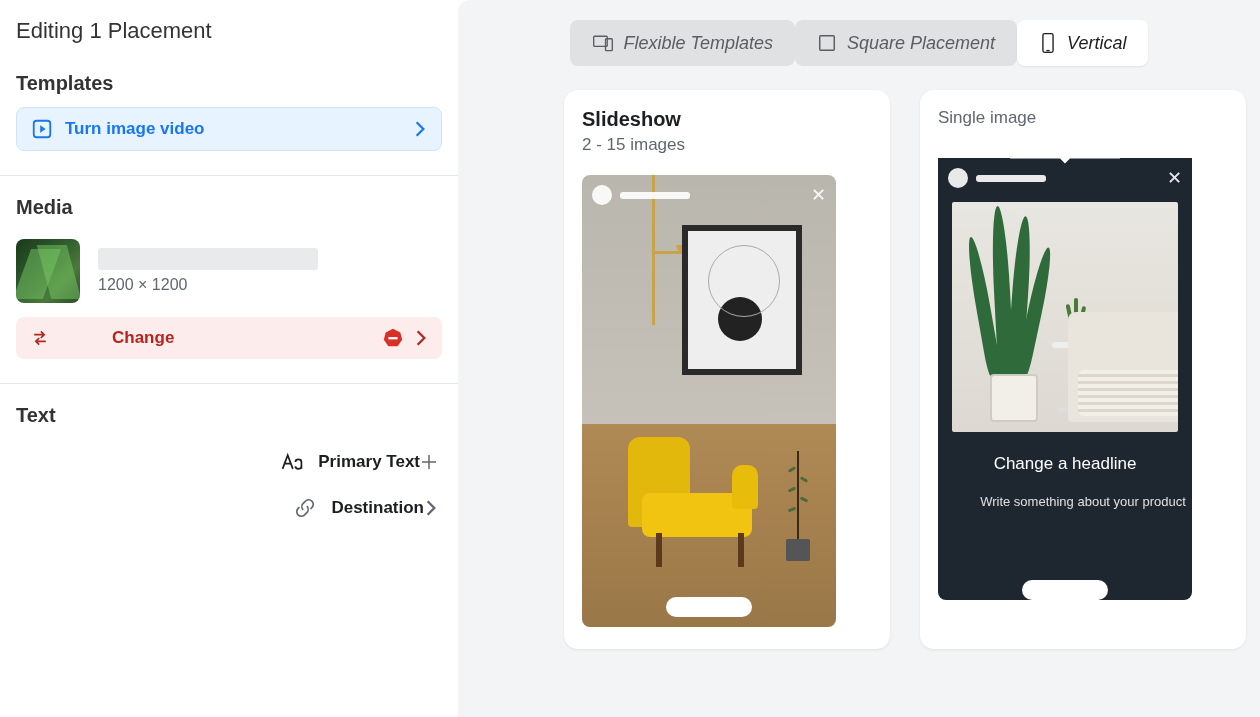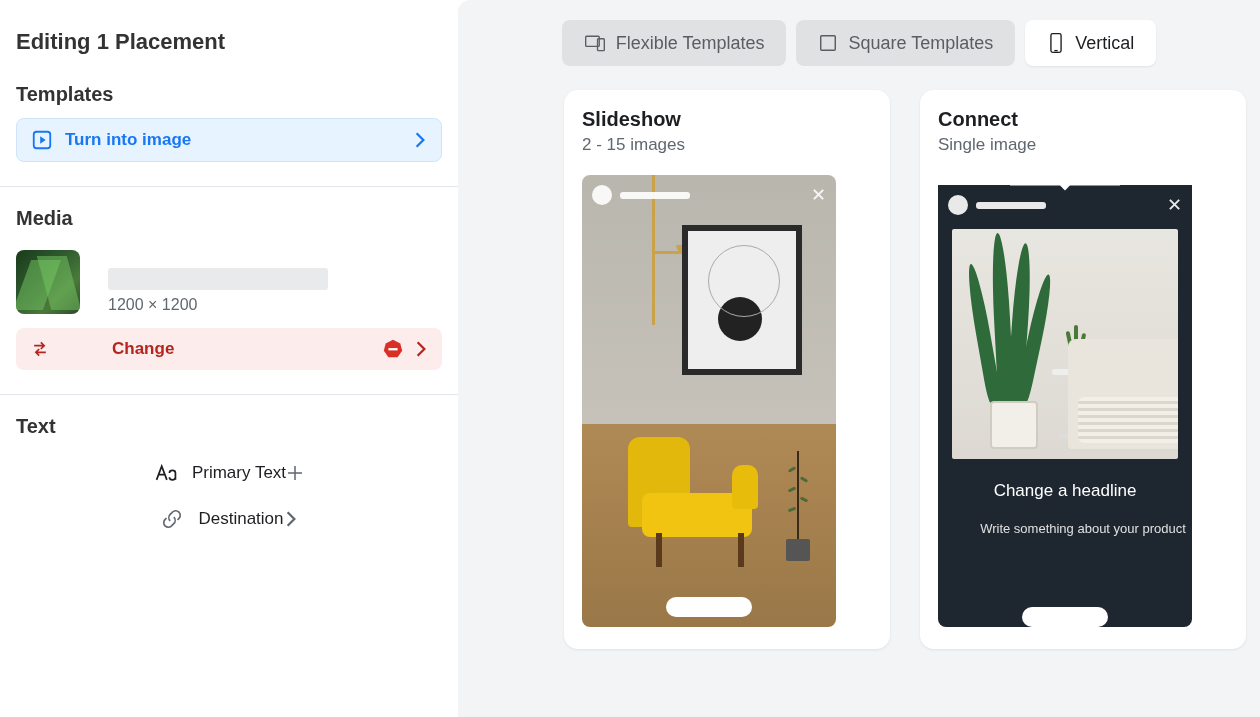--- a/index.html
+++ b/index.html
@@ -12,24 +12,23 @@
     overflow: hidden;
     display: flex;
   }
   .sidebar {
     width: 458px;
     padding: 18px 16px 0 16px;
     background: #fff;
   }
   .page-title {
     font-size: 22px;
-    font-weight: 700;
+    font-weight: 400;
     color: #333;
     margin-bottom: 28px;
-    margin-top: 11px;
   }
   .section-title {
     font-size: 20px;
     font-weight: 700;
     color: #333;
     margin-bottom: 12px;
   }
   .turn-into-video {
     display: flex;
     align-items: center;
@@ -50,22 +49,22 @@
     font-weight: 700;
     font-size: 17px;
   }
   .divider {
     height: 1px;
     background: #e4e6eb;
     margin: 24px -16px 20px -16px;
   }
   .media-row {
     display: flex;
-    align-items: flex-end;
-    gap: 28px;
+    align-items: center;
+    gap: 18px;
     margin-bottom: 14px;
     margin-top: 20px;
   }
   .thumb {
     width: 64px;
     height: 64px;
     border-radius: 8px;
     background: linear-gradient(135deg,#1a3a1a 0%, #2e5a2e 40%, #4a7a3a 70%, #2a4a2a 100%);
     position: relative;
     overflow: hidden;
@@ -102,39 +101,40 @@
   .change-row .label {
     color: #b3261e;
     font-weight: 700;
     font-size: 17px;
     margin-left: 48px;
   }
   .change-row .right { display:flex; align-items:center; gap:10px; }
   .text-item {
     display: flex;
     align-items: center;
-    justify-content: center;
+    justify-content: flex-end;
     padding: 12px 4px;
     cursor: pointer;
+    font-weight: bold;
   }
   .text-item .left { display:flex; align-items:center; gap:14px; }
   .text-item .label { font-size: 17px; color: #1c1e21; }
   .right-panel {
     flex: 1;
     background: #f3f4f6;
     border-top-left-radius: 12px;
     padding: 0;
     position: relative;
     overflow: hidden;
   }
   .tab-strip {
     display: flex;
-    gap: 10px;
     padding: 20px 0 0 0;
     justify-content: center;
+    font-style: italic;
   }
   .tab {
     display: flex;
     align-items: center;
     gap: 10px;
     padding: 12px 22px;
     border-radius: 8px;
     background: #e0e1e3;
     color: #5b5d62;
     font-size: 18px;
@@ -309,21 +309,21 @@
   <h2 class="section-title">Templates</h2>
 
   <div class="turn-into-video">
     <div class="left">
       <span class="icon">
         <svg width="22" height="22" viewBox="0 0 24 24">
             <rect x="3" y="3" width="18" height="18" rx="3" fill="none" stroke="#1877f2" stroke-width="2"></rect>
             <path d="M10 8l6 4-6 4z" fill="#1877f2"></path>
           </svg>
       </span>
-      <span class="label">Turn into image</span>
+      <span class="label">Turn image video</span>
     </div>
     <span class="icon">
       <svg width="14" height="18" viewBox="0 0 10 16">
           <path d="M2 2l6 6-6 6" fill="none" stroke="#1877f2" stroke-width="2"></path>
         </svg>
     </span>
   </div>
 
   <div class="divider"></div>
 
@@ -410,21 +410,21 @@
           </svg>
       </span>
       <span>Flexible Templates</span>
     </div>
     <div class="tab">
       <span class="icon">
         <svg width="20" height="20" viewBox="0 0 22 22">
             <rect x="3" y="3" width="16" height="16" rx="1" fill="none" stroke="#5b5d62" stroke-width="1.6"></rect>
           </svg>
       </span>
-      <span>Square Templates</span>
+      <span>Square Placement</span>
     </div>
     <div class="tab active">
       <span class="icon">
         <svg width="18" height="22" viewBox="0 0 18 26">
             <rect x="3" y="2" width="12" height="22" rx="2" fill="none" stroke="#1c1e21" stroke-width="1.6"></rect>
             <line x1="7" y1="22" x2="11" y2="22" stroke="#1c1e21" stroke-width="1.6"></line>
           </svg>
       </span>
       <span>Vertical</span>
     </div>
@@ -461,21 +461,20 @@
             <div class="leaf" style="bottom:60px;left:22px;transform:rotate(25deg)"></div>
             <div class="leaf" style="bottom:50px;left:10px;transform:rotate(-20deg)"></div>
             <div class="pot"></div>
           </div>
           <div class="pill"></div>
         </div>
       </div>
     </div>
 
     <div class="card">
-      <h3>Connect</h3>
       <div class="sub">Single image</div>
       <div class="preview">
         <div class="scene-connect">
           <div class="topbar">
             <div class="avatar-dot"></div>
             <div class="name-bar"></div>
             <div class="close-x">✕</div>
           </div>
           <div class="connect-img">
             <div class="connect-plant">

